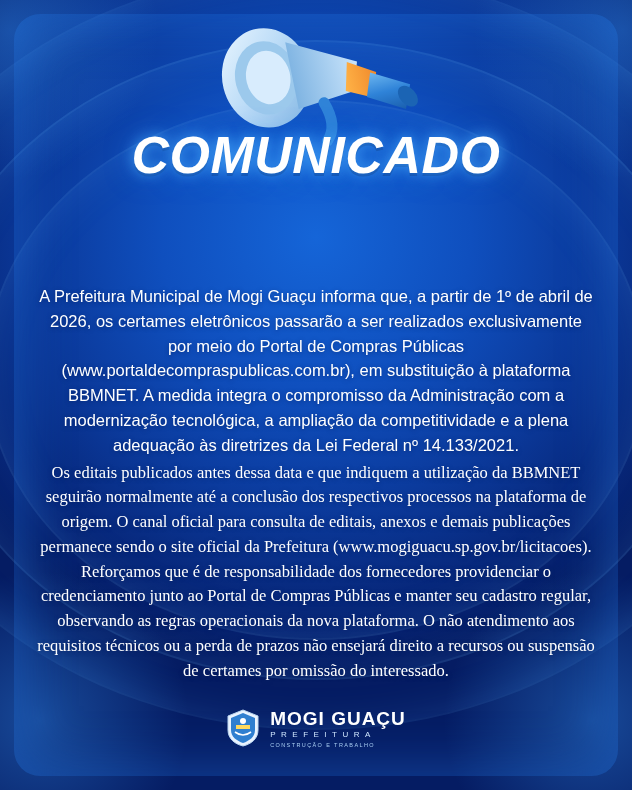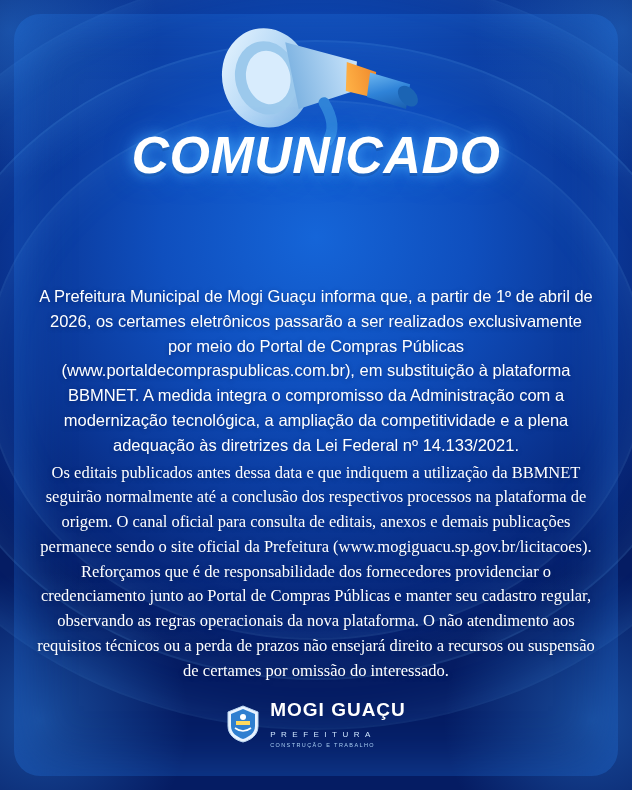--- a/index.html
+++ b/index.html
@@ -116,21 +116,21 @@
   .brand-name {
     color: #ffffff;
     font-weight: bold;
     font-size: 19px;
     letter-spacing: 1px;
   }
   .brand-sub {
     color: #cfe6ff;
     font-size: 8px;
     letter-spacing: 5.5px;
-    margin-top: 12px;
+    margin-top: 3px;
   }
   .brand-sub2 {
     color: #a9cdf2;
     font-size: 5.5px;
     letter-spacing: 1.4px;
     margin-top: 4px;
   }
 </style>
 </head>
 <body>

